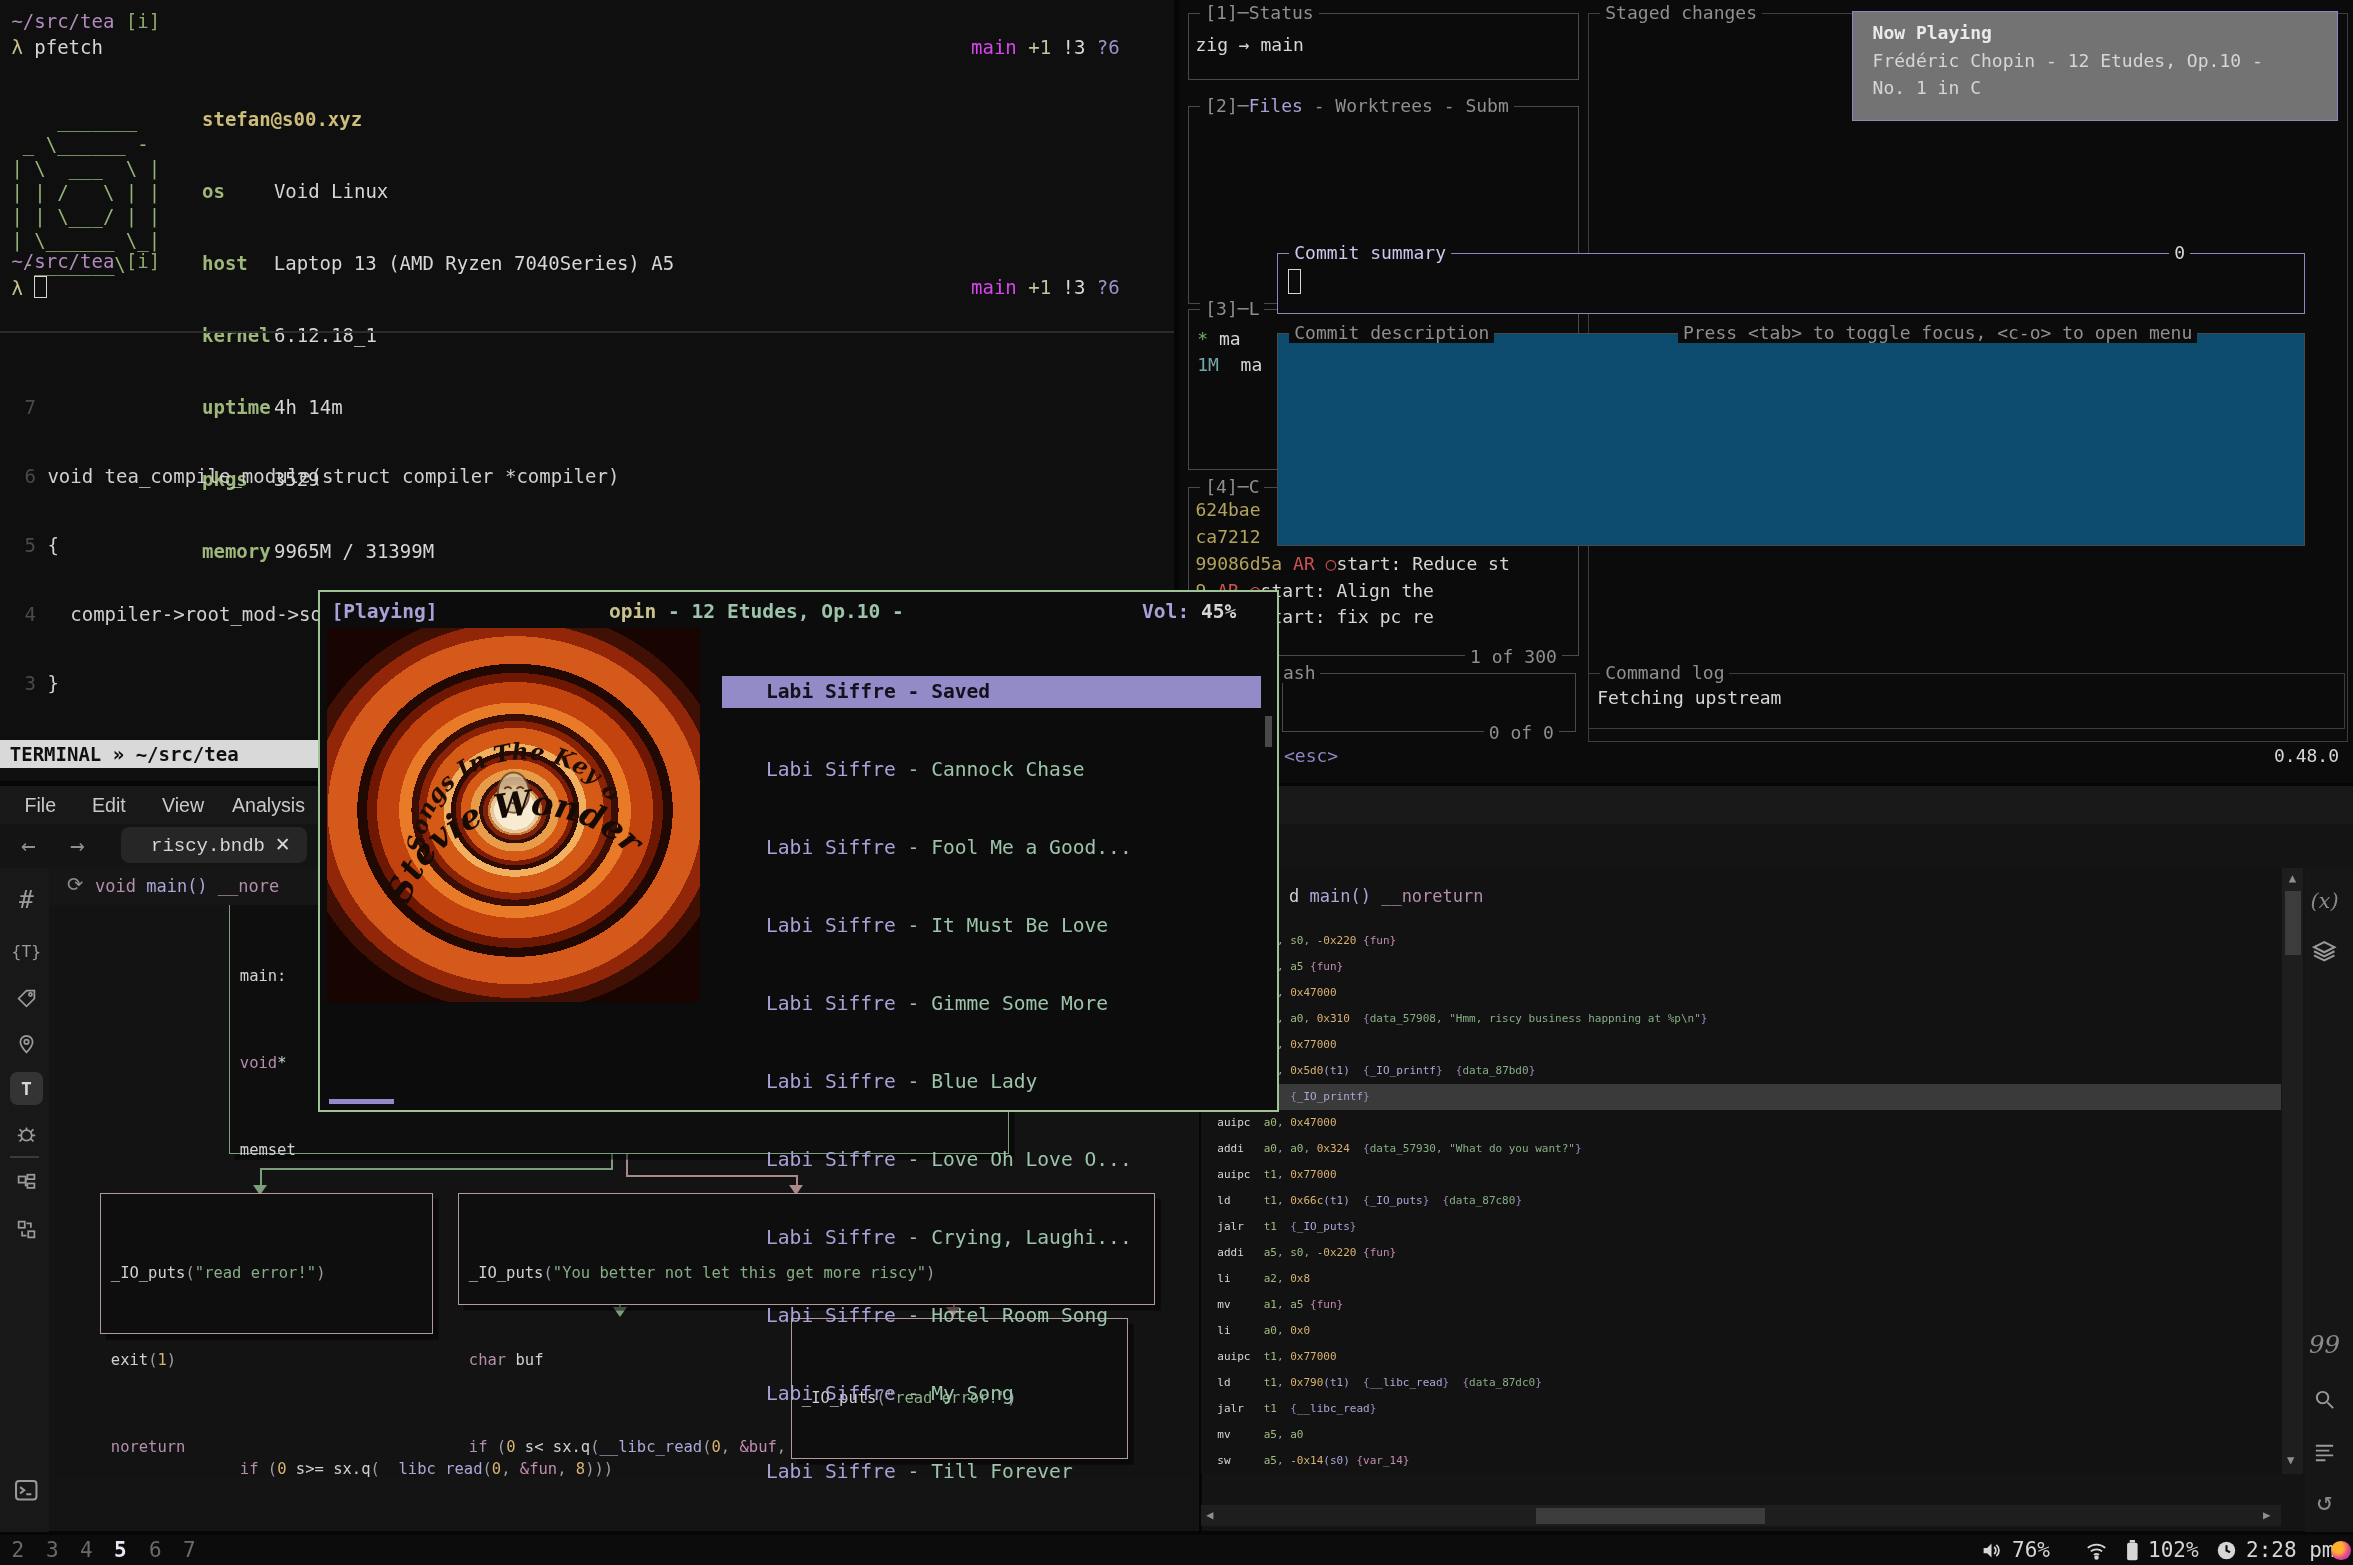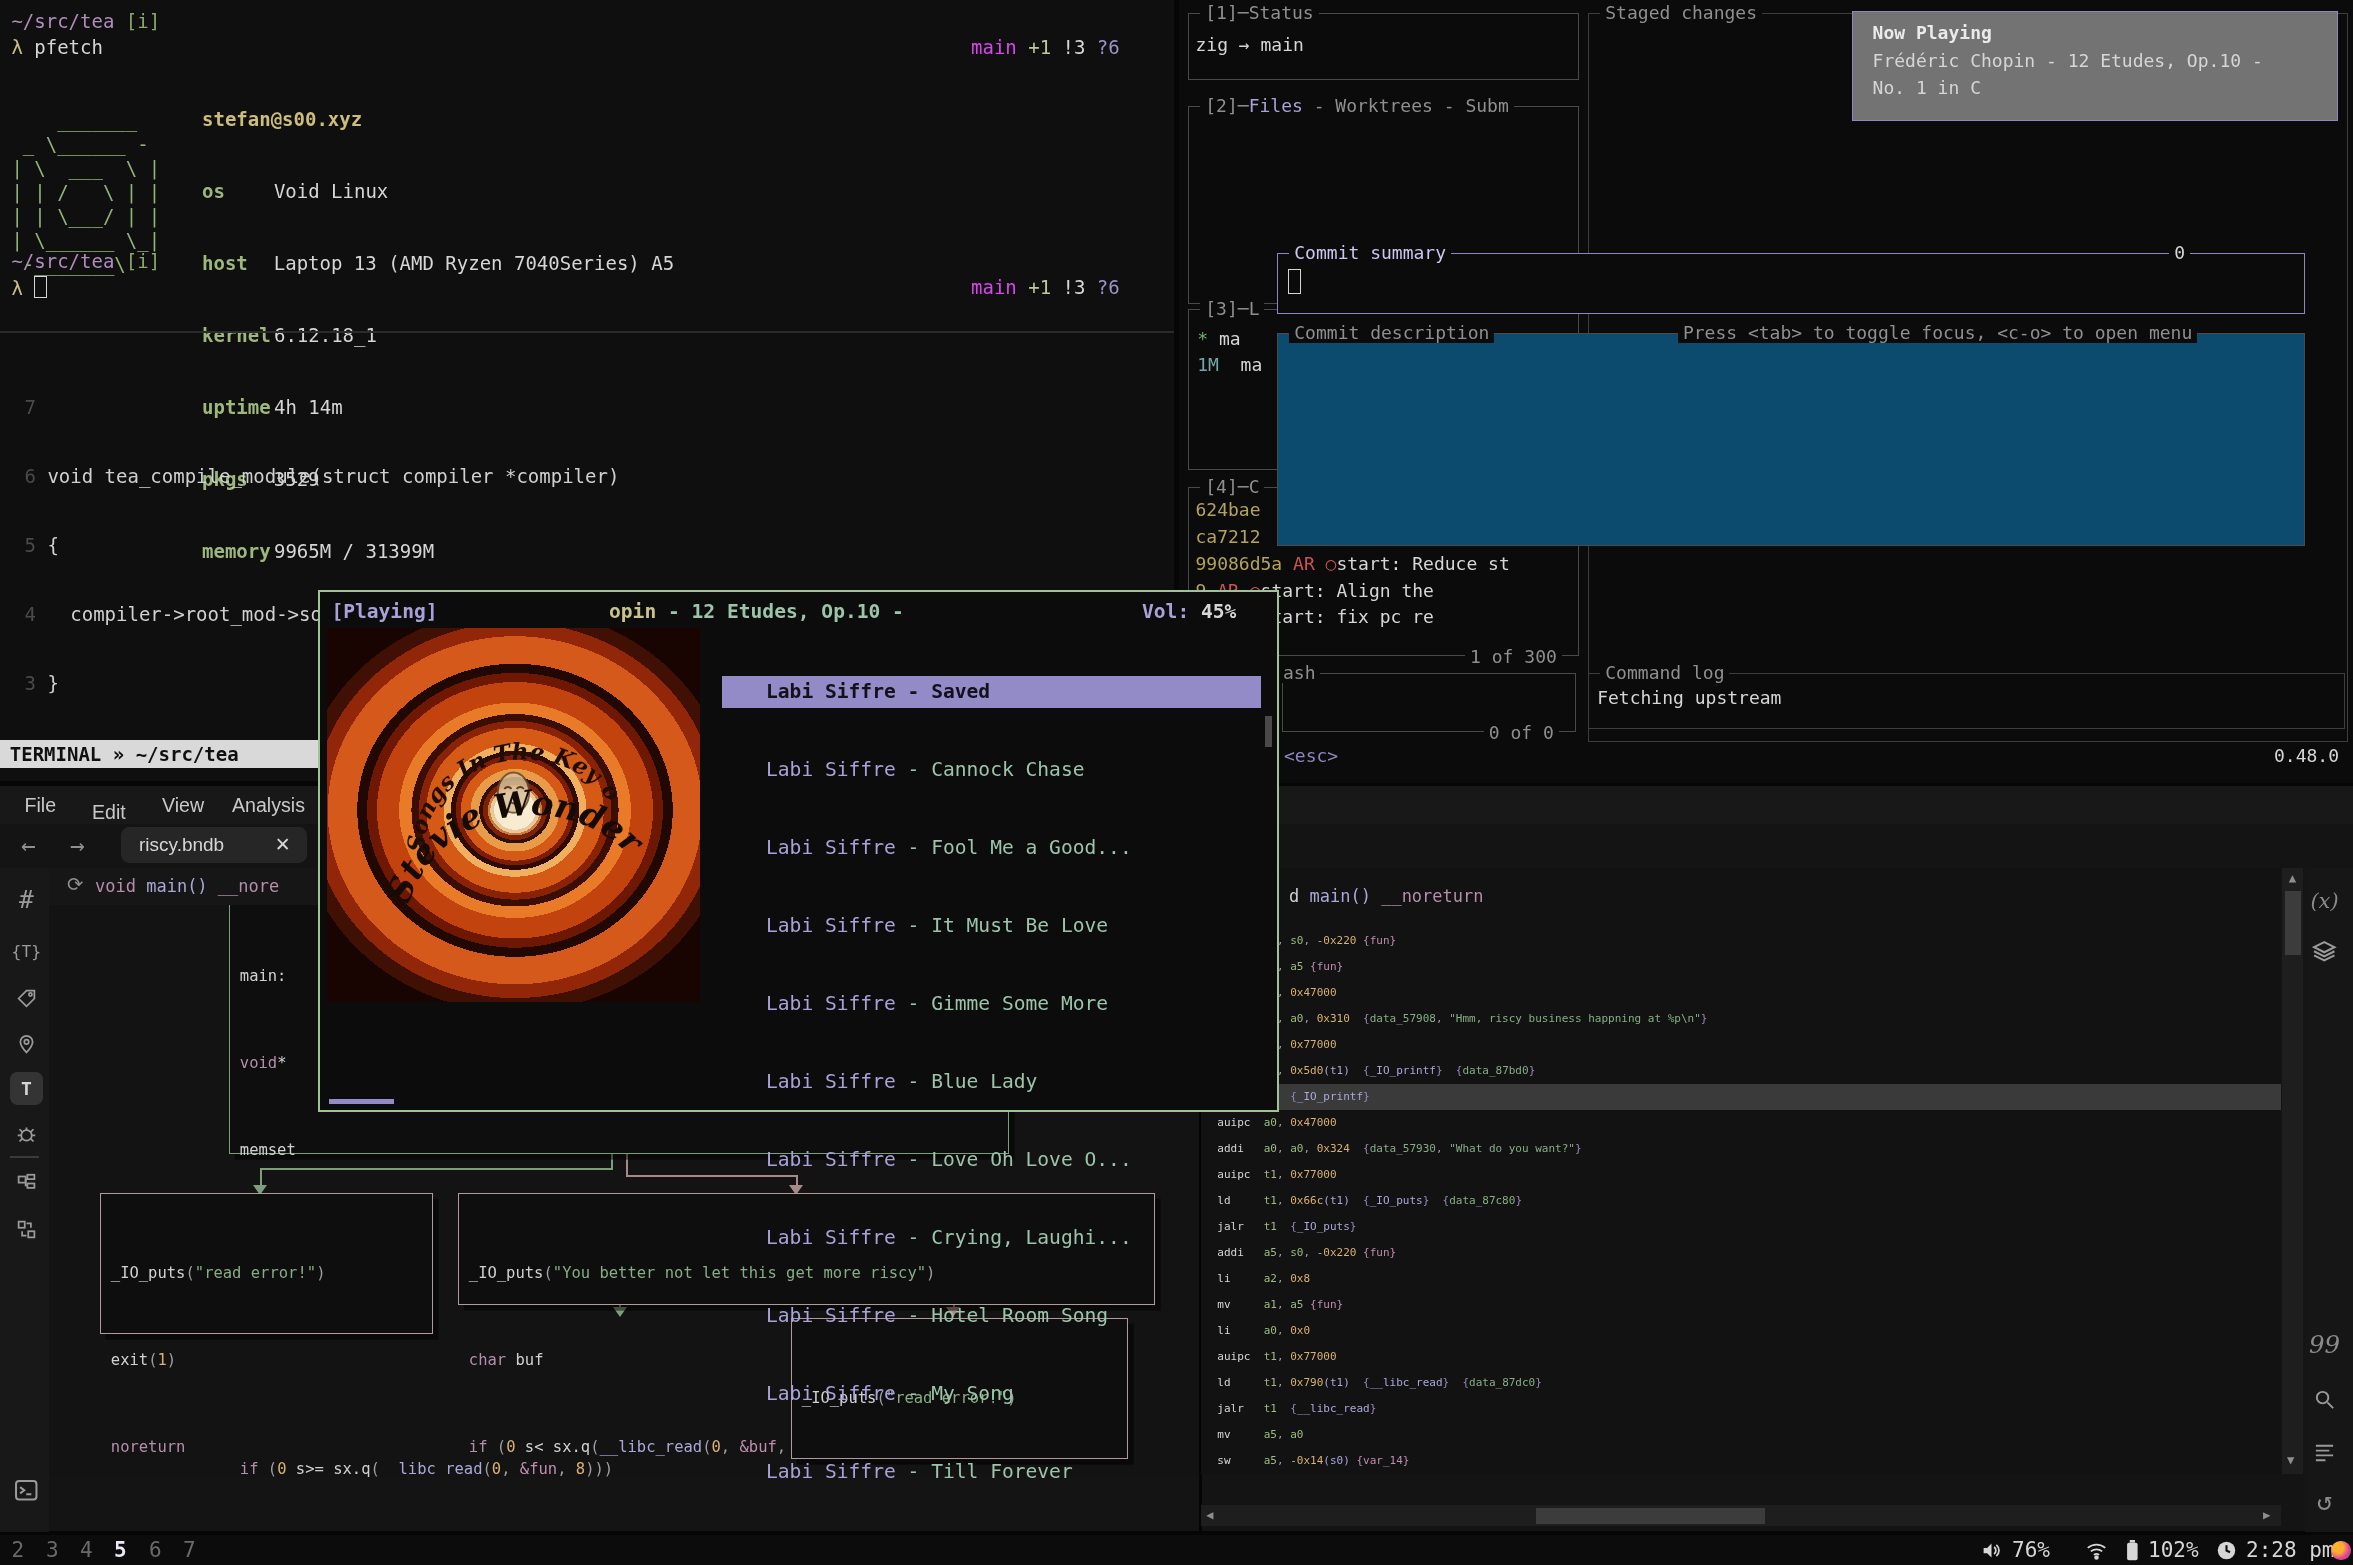--- a/index.html
+++ b/index.html
@@ -160,30 +160,30 @@
       <div class="abs mono" style="left:19.6px;top:9.8px;font-weight:bold;color:#eaeaea;">Now Playing</div>
       <div class="abs mono" style="left:19.6px;top:38px;">Frédéric Chopin - 12 Etudes, Op.10 -</div>
       <div class="abs mono" style="left:19.6px;top:65px;">No. 1 in C</div>
     </div>
   </div>
 
   <div class="abs bn-win" style="left:0;top:786px;width:2354px;height:745px;">
 
     <div class="abs sans" style="left:0;top:0;width:2354px;height:38px;background:#181818;color:#c9c9c9;font-size:19.6px;">
       <span class="abs" style="left:24.5px;top:8.2px;">File</span>
-      <span class="abs" style="left:92px;top:8.2px;margin-top:7px;">Edit</span>
+      <span class="abs" style="left:92px;top:8.2px;">Edit</span>
       <span class="abs" style="left:162px;top:8.2px;">View</span>
       <span class="abs" style="left:232px;top:8.2px;">Analysis</span>
     </div>
 
     <div class="abs" style="left:0;top:38px;width:2354px;height:44px;background:#141414;">
       <span class="abs" style="left:21px;top:6.5px;color:#8f8f8f;font-size:24.5px;">←</span>
       <span class="abs" style="left:70px;top:6.5px;color:#8f8f8f;font-size:24.5px;">→</span>
       <div class="abs sans" style="left:121px;top:3.3px;width:186px;height:36px;background:#262626;border-radius:8.2px;color:#d6d6d6;font-size:19px;line-height:36px;">
-        <span style="margin-left:18px;">riscy.bndb</span>
+        <span style="margin-left:30px;font-family:Liberation Mono, monospace;">riscy.bndb</span>
         <span style="position:absolute;right:16.3px;">✕</span>
       </div>
     </div>
 
     <div class="abs" style="left:49px;top:82px;width:1150px;height:38px;background:#161616;">
       <span class="abs" style="left:18px;top:4.9px;color:#8f8f8f;font-size:19.6px;">⟳</span>
       <span class="abs mono" style="left:46px;top:8.2px;font-size:17px;"><span class="seg-k">void </span><span class="seg-s">main() </span><span class="seg-k">__nore</span></span>
     </div>
 
     <div class="abs" style="left:0;top:82px;width:49px;height:664px;background:#181818;">

